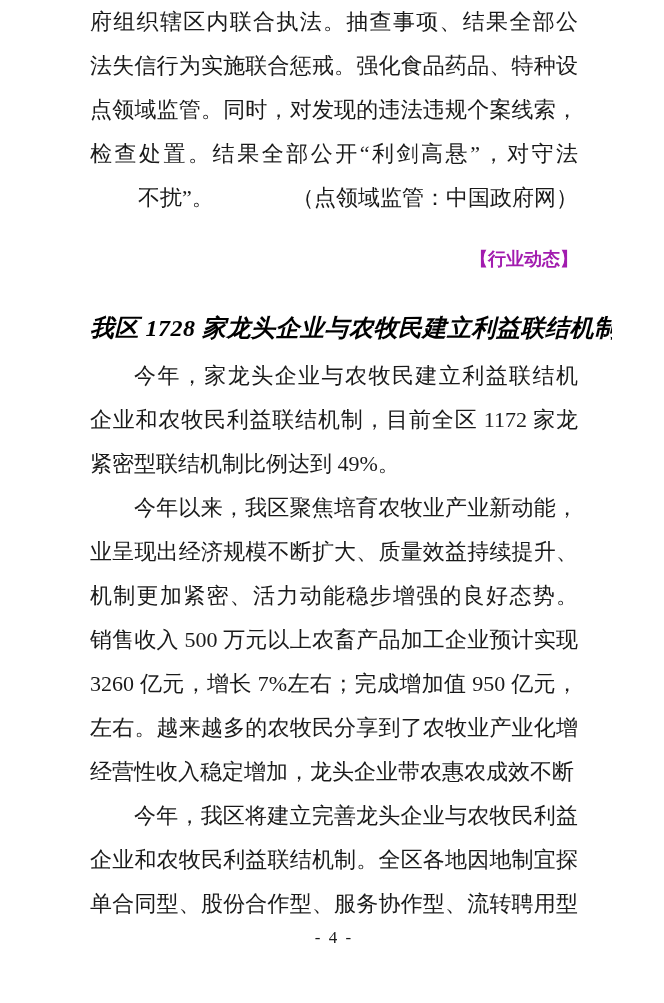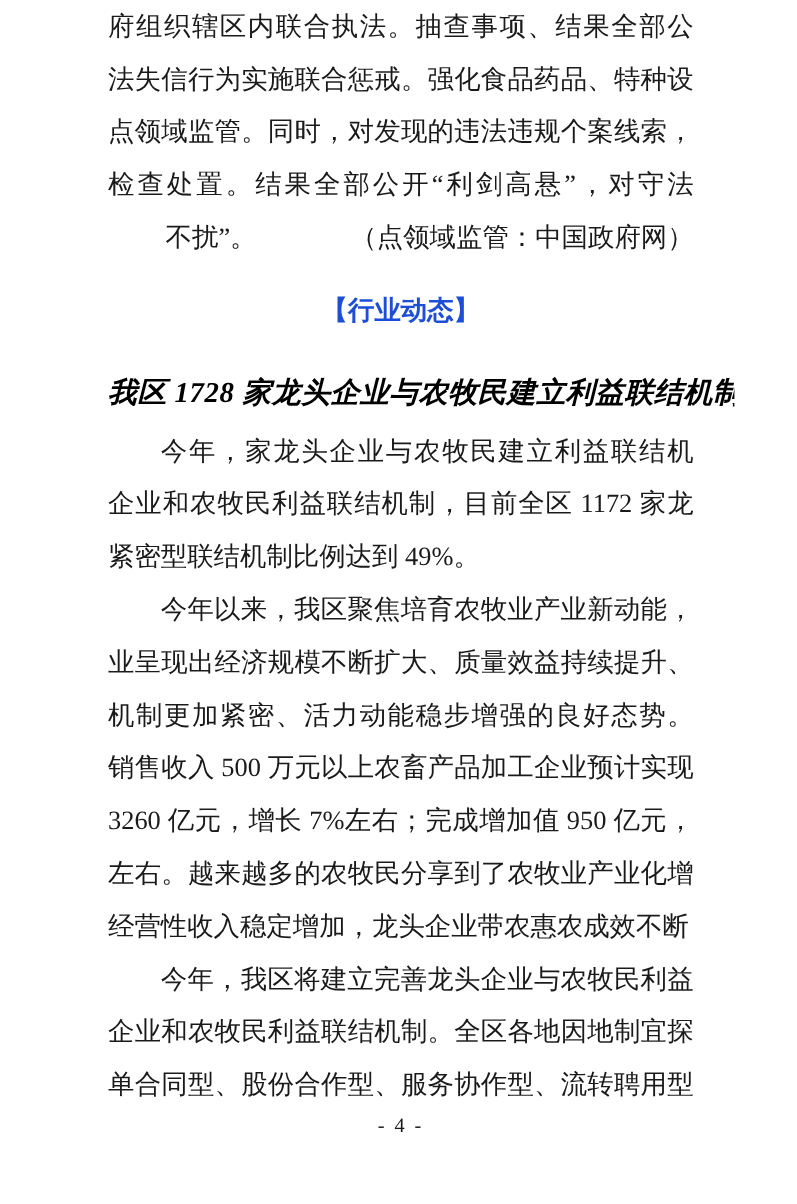--- a/index.html
+++ b/index.html
@@ -45,24 +45,24 @@
   .source-row {
     display: flex;
     justify-content: space-between;
     align-items: baseline;
     margin-left: 48px;
   }
   .section-header {
     margin-top: 26px;
     font-family: "Liberation Sans", sans-serif;
     font-weight: bold;
-    font-size: 22px;
+    font-size: 18px;
     line-height: 26px;
-    color: #1d4ed8;
-    text-align: center;
+    color: #a21caf;
+    text-align: right;
   }
   .article-title {
     margin: 42px 0 12px 0;
     font-family: "Liberation Serif", serif;
     font-weight: bold;
     font-size: 24px;
     line-height: 28px;
     letter-spacing: 0.5px;
     text-align: center;
     color: #000000;

